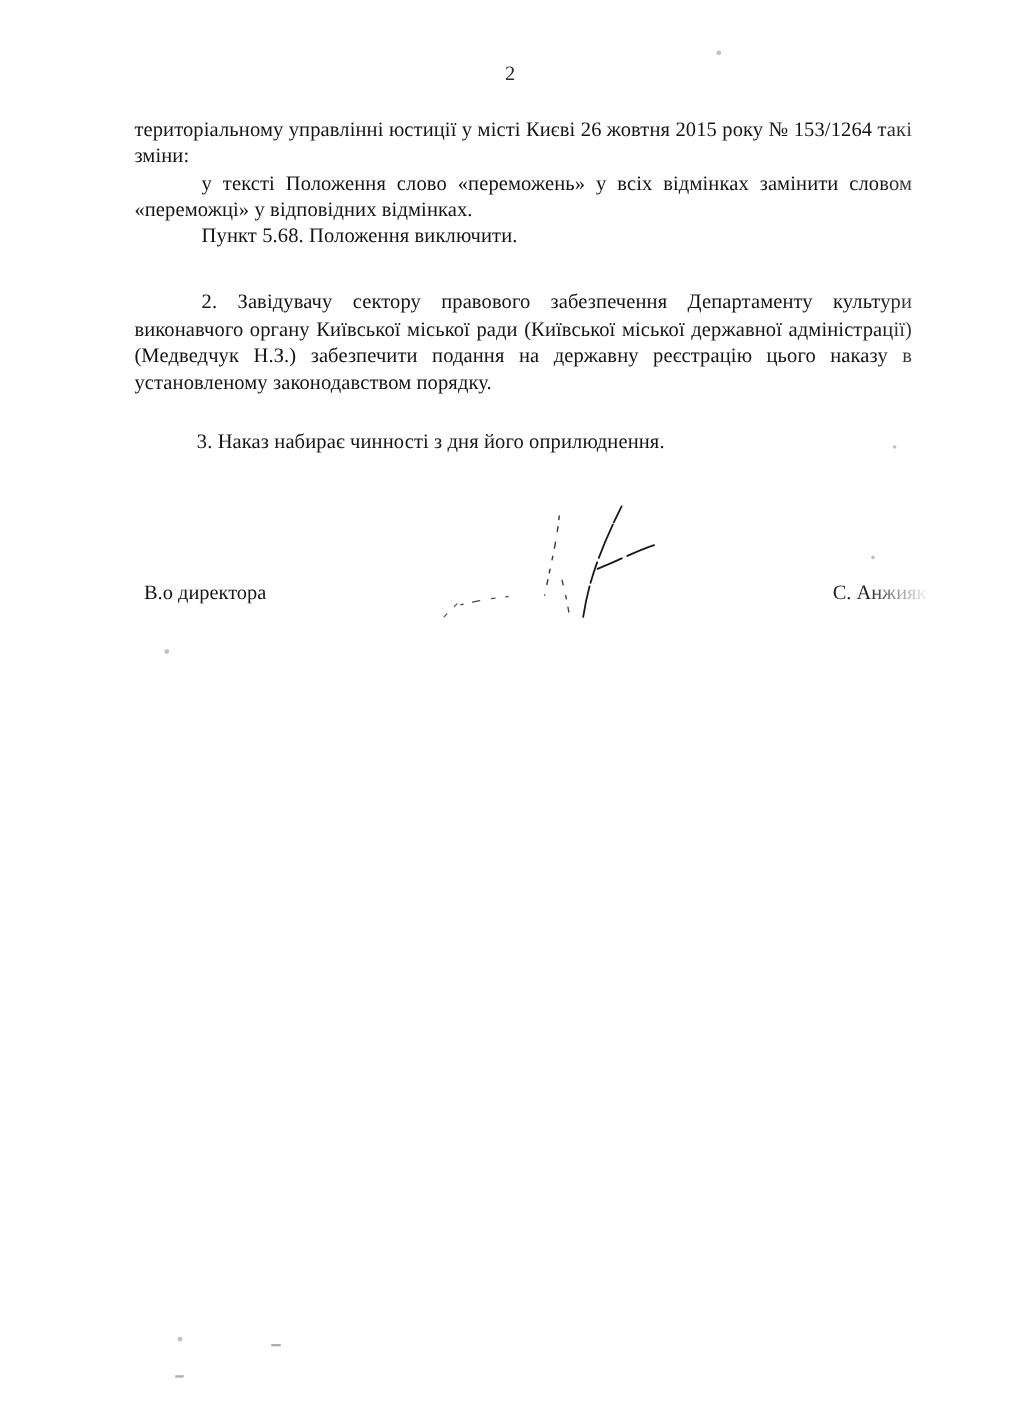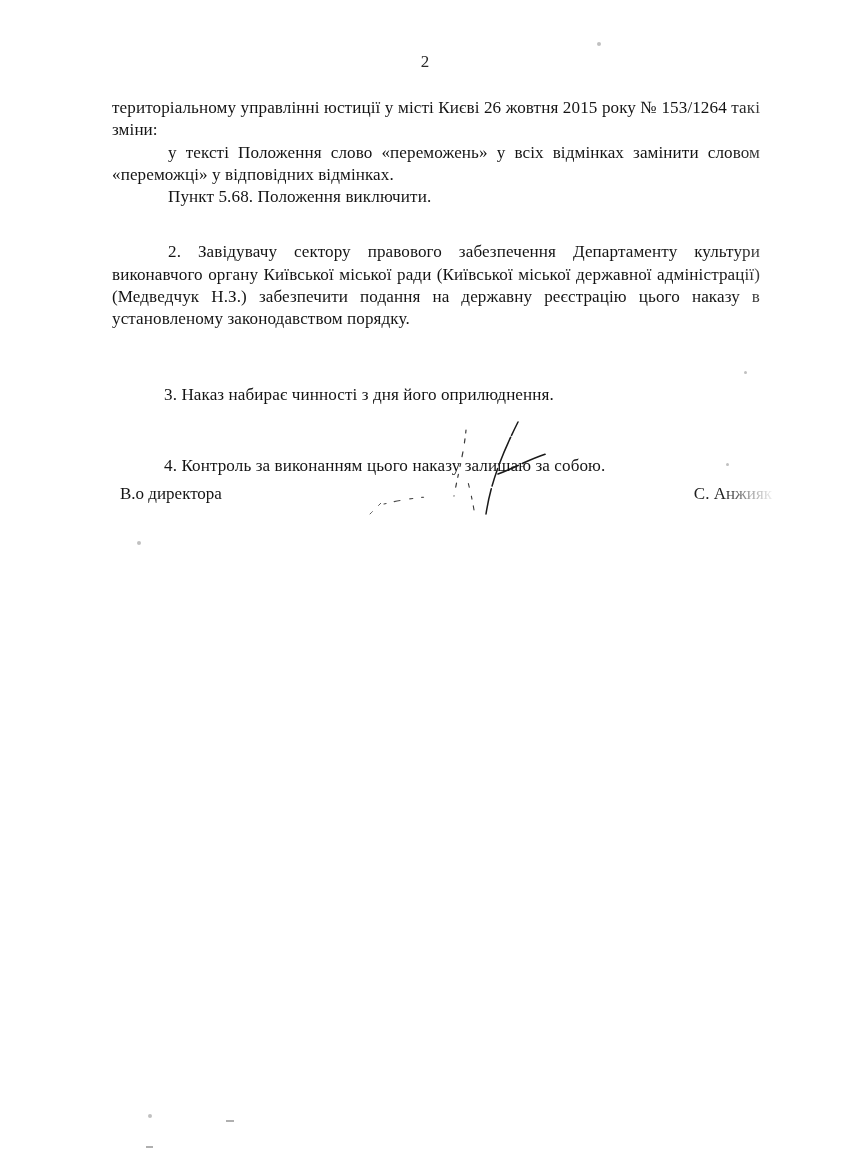--- a/index.html
+++ b/index.html
@@ -38,21 +38,21 @@
   .para {
     font-size: 17.1px;
     line-height: 22.3px;
     text-align: justify;
     text-justify: inter-word;
     margin: 0;
     color: #141414;
     letter-spacing: 0.1px;
   }
   .para.indent { text-indent: 56px; }
-  .para.indent-sm { text-indent: 52px; margin-top: 27px; }
+  .para.indent-sm { text-indent: 52px; }
   .spacer-lg { height: 33px; }
   .spacer-md { height: 26px; }
   .spacer-sm { height: 22px; }
 
   
   .fade-right {
     position: absolute;
     top: 88px;
     right: 0;
     width: 120px;
@@ -156,21 +156,20 @@
     <div class="spacer-lg"></div>
 
     <p class="para indent">2. Завідувачу сектору правового забезпечення Департаменту культури виконавчого органу Київської міської ради (Київської міської державної адміністрації) (Медведчук Н.З.) забезпечити подання на державну реєстрацію цього наказу в установленому законодавством порядку.</p>
 
     <div class="spacer-md"></div>
 
     <p class="para indent-sm">3. Наказ набирає чинності з дня його оприлюднення.</p>
 
     <div class="spacer-sm"></div>
 
-    <p class="para indent-sm">4. Контроль за виконанням цього наказу залишаю за собою.</p>
   </div>
 
   <div class="fade-right"></div>
   <div class="fade-right-2"></div>
 
   <div class="signature-scrawl">
     <svg width="220" height="100" viewBox="0 0 220 100" fill="none">
       <path d="M118 96 C 122 70, 130 44, 150 4" stroke="#1a1a1a" stroke-width="1.5" fill="none" stroke-linecap="round" stroke-dasharray="26 3 18 4 30 2"></path>
       <path d="M130 56 C 146 50, 160 42, 178 36" stroke="#1a1a1a" stroke-width="1.6" fill="none" stroke-linecap="round" stroke-dasharray="22 5 24"></path>
       <path d="M98 12 C 96 34, 90 56, 86 78" stroke="#3a3a3a" stroke-width="1.2" fill="none" stroke-linecap="round" stroke-dasharray="3 6 4 9 5 7 3 8"></path>

